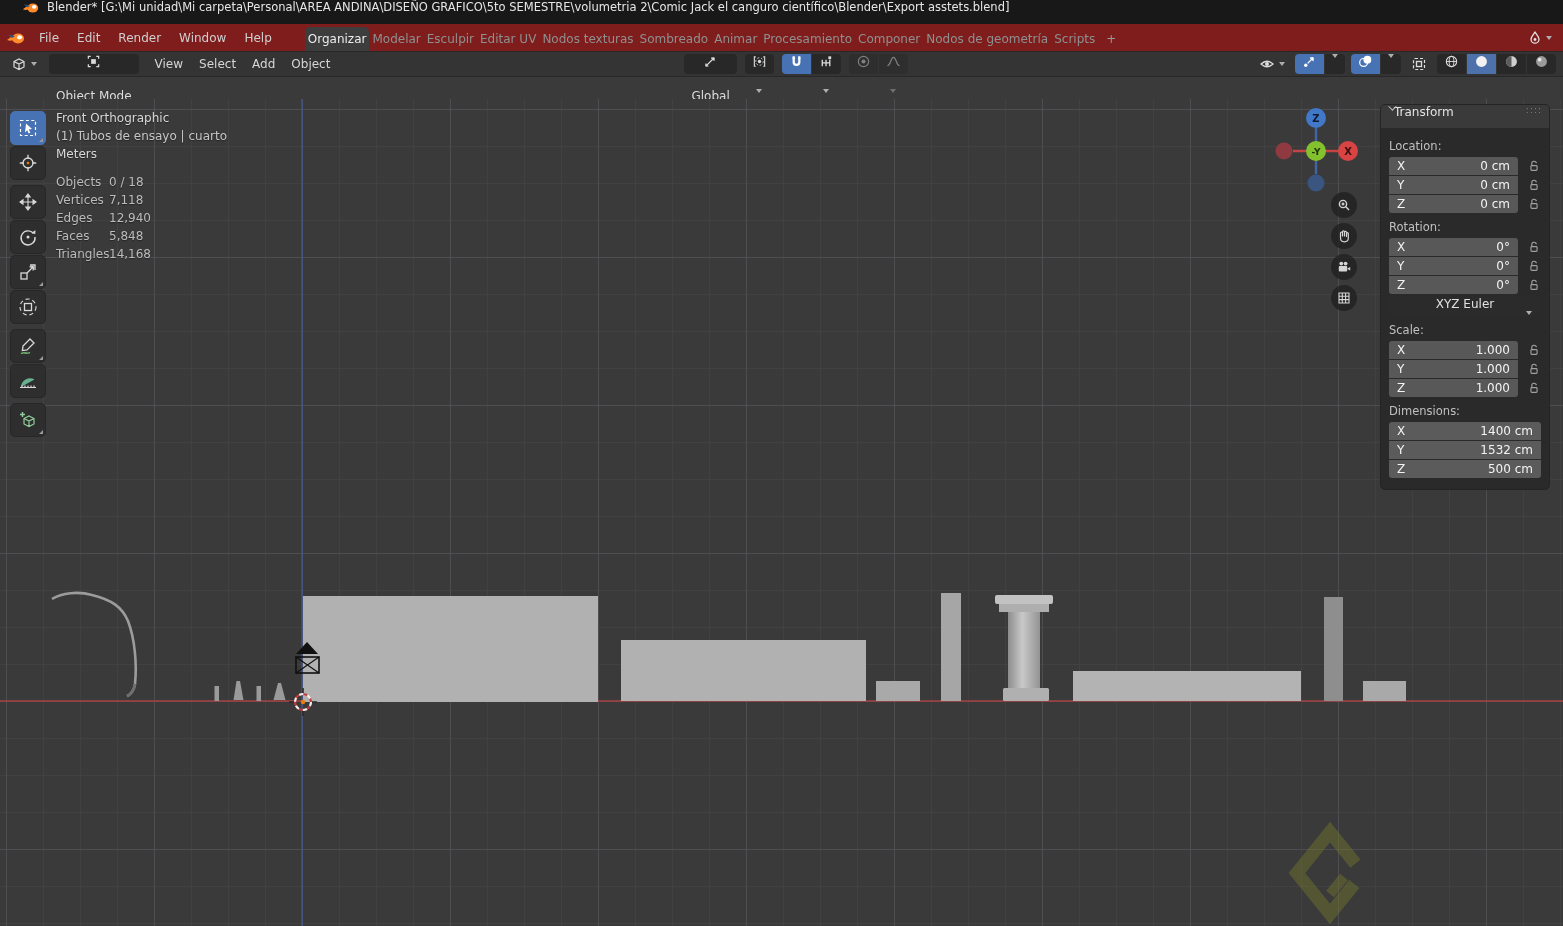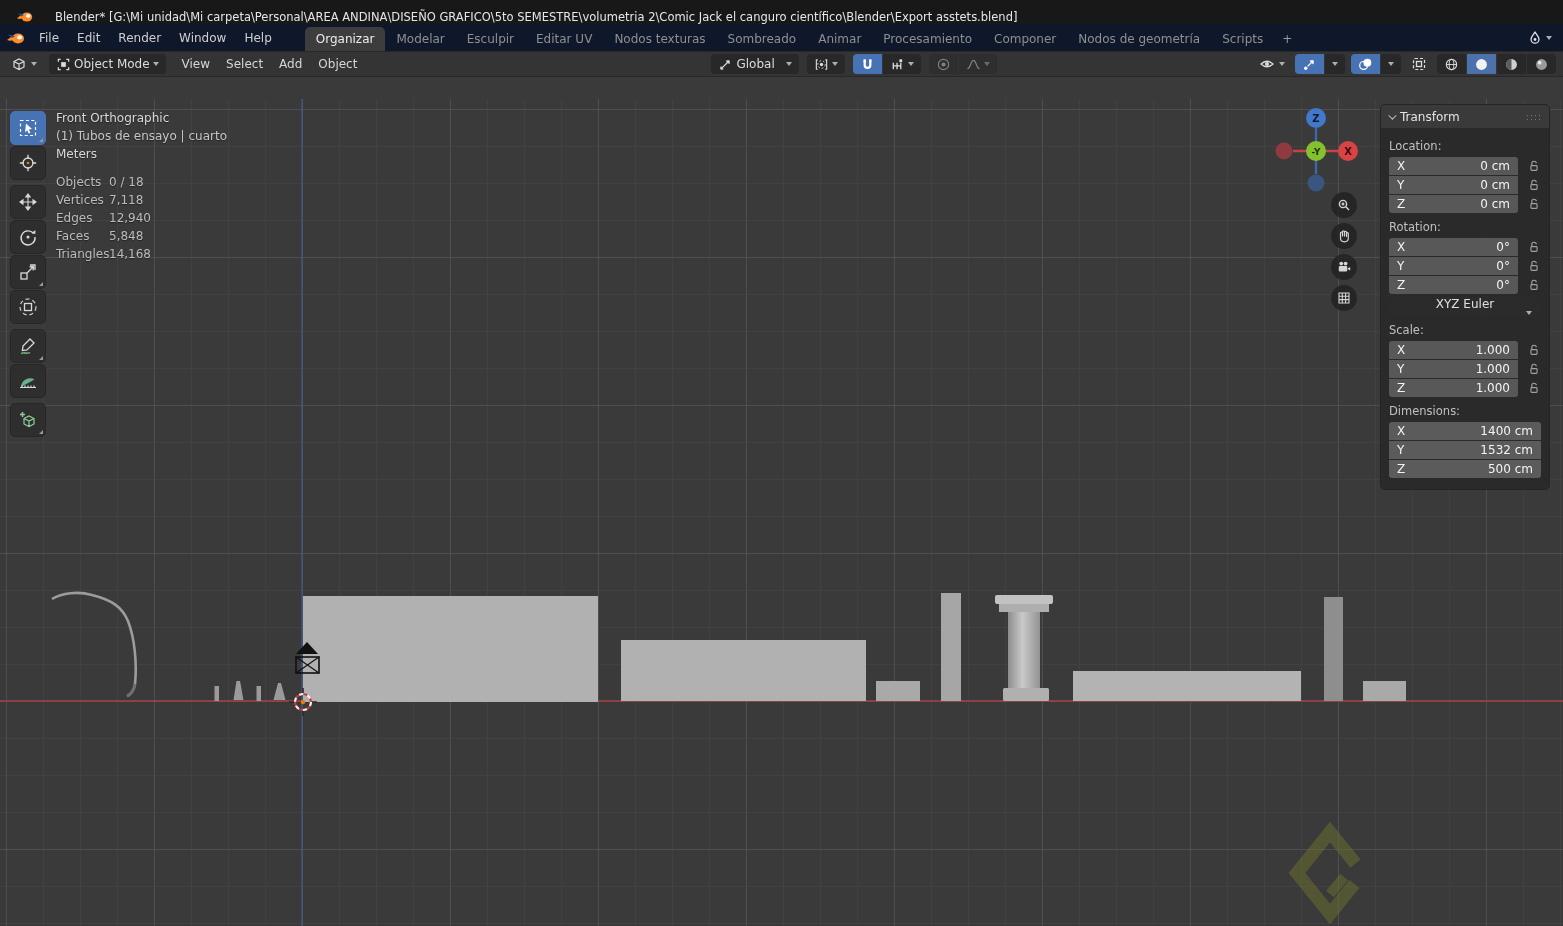--- a/index.html
+++ b/index.html
@@ -3,37 +3,37 @@
 <meta charset="utf-8">
 <style>
   *{margin:0;padding:0;box-sizing:border-box;}
   html,body{background:#111;}
   .app{position:relative;width:1563px;height:926px;overflow:hidden;
        font-family:"DejaVu Sans","Liberation Sans",sans-serif;font-size:12px;color:#d6d6d6;background:#3a3a3b;}
   svg{display:block;}
   .icon{flex:none;}
 
   
-  .titlebar{height:24px;background:#181818;display:flex;align-items:flex-end;padding:0 16px;gap:21px;
+  .titlebar{height:24px;background:#181818;display:flex;align-items:flex-start;padding:0 22px;gap:7px;
             font-size:11.5px;color:#e6e6e6;white-space:nowrap;}
 
   
-  .menubar{height:27px;background:#0f172a;display:flex;align-items:center;padding:0 6px;}
+  .menubar{height:27px;background:#7f1d1d;display:flex;align-items:center;padding:0 6px;}
   .menus{display:flex;align-items:center;margin-left:4px;}
   .menus .mitem{padding:4px 9px;color:#cfcfcf;border-radius:3px;cursor:default;}
   .tabs{display:flex;align-items:flex-end;margin-left:24px;height:27px;}
-  .tab{padding:5px 11px;color:#8f8f8f;border-radius:5px 5px 0 0;cursor:default;}
+  .tab{padding:5px 3px;color:#8f8f8f;border-radius:5px 5px 0 0;cursor:default;}
   .tab.active{background:#3d3d3d;color:#ececec;}
   .tab.addtab{color:#9a9a9a;padding:5px 8px;}
   .scenebtn{margin-left:auto;display:flex;align-items:center;gap:3px;padding:2px 5px;border-radius:4px;}
 
   
   .vheader{height:26px;background:#343434;border-top:1px solid #282828;border-bottom:1px solid #282828;
            display:flex;align-items:center;padding:0 7px;gap:8px;}
-  .hbtn{display:flex;align-items:center;gap:3px;background:#282828;border-radius:4px;height:20px;padding:0 7px;color:#dcdcdc;}
+  .hbtn{display:flex;align-items:center;gap:20px;background:#282828;border-radius:4px;height:20px;padding:0 7px;color:#dcdcdc;flex-direction:column;}
   .hflat{display:flex;align-items:center;gap:4px;height:20px;padding:0 4px;color:#dcdcdc;}
   .hmenus{display:flex;align-items:flex-start;}
   .hmenus .mitem{padding:3px 8px;color:#d6d6d6;}
   .caret{width:0;height:0;border-left:3.5px solid transparent;border-right:3.5px solid transparent;border-top:4px solid #aeaeae;}
   .grp{display:flex;align-items:center;gap:1px;}
   .grp .hbtn{border-radius:0;}
   .grp .hbtn:first-child{border-radius:4px 0 0 4px;}
   .grp .hbtn:last-child{border-radius:0 4px 4px 0;}
   .active-blue{background:#4772b3;color:#fff;}
   .dim{opacity:.45;}
@@ -75,22 +75,22 @@
         border-left:4px solid transparent;border-bottom:4px solid #9a9a9a;}
   .tgap{height:4px;}
 
   .navbtns{position:absolute;left:1331px;top:93px;}
   .navbtn{width:26px;height:26px;border-radius:50%;background:rgba(32,32,32,.78);margin-bottom:5px;
           display:flex;align-items:center;justify-content:center;color:#d5d5d5;}
 
   
   .sidebar{position:absolute;top:5px;right:13px;width:170px;background:rgba(42,42,42,.96);
            border:1px solid #242424;border-radius:5px;}
-  .phead{height:23px;background:#3a3a3a;border-radius:4px 4px 0 0;display:flex;align-items:center;
-         padding:0 7px;gap:6px;color:#e3e3e3;}
+  .phead{height:23px;background:#3a3a3a;border-radius:4px 4px 0 0;display:flex;
+         padding:0 7px;color:#e3e3e3;}
   .chev{width:6px;height:6px;border-right:1.5px solid #c2c2c2;border-bottom:1.5px solid #c2c2c2;
         transform:rotate(45deg) translateY(-2px);}
   .grip{margin-left:auto;color:#7d7d7d;font-size:9px;letter-spacing:1px;}
   .pbody{padding:4px 8px 10px;}
   .seclabel{color:#c0c0c0;margin:7px 0 4px;font-size:11.5px;}
   .frow{display:flex;align-items:center;margin-bottom:1px;}
   .field{flex:1;height:18px;background:#585858;display:flex;align-items:center;padding:0 8px;color:#f3f3f3;}
   .rtop .field{border-radius:3px 3px 0 0;}
   .rbot .field{border-radius:0 0 3px 3px;}
   .fval{margin-left:auto;}

